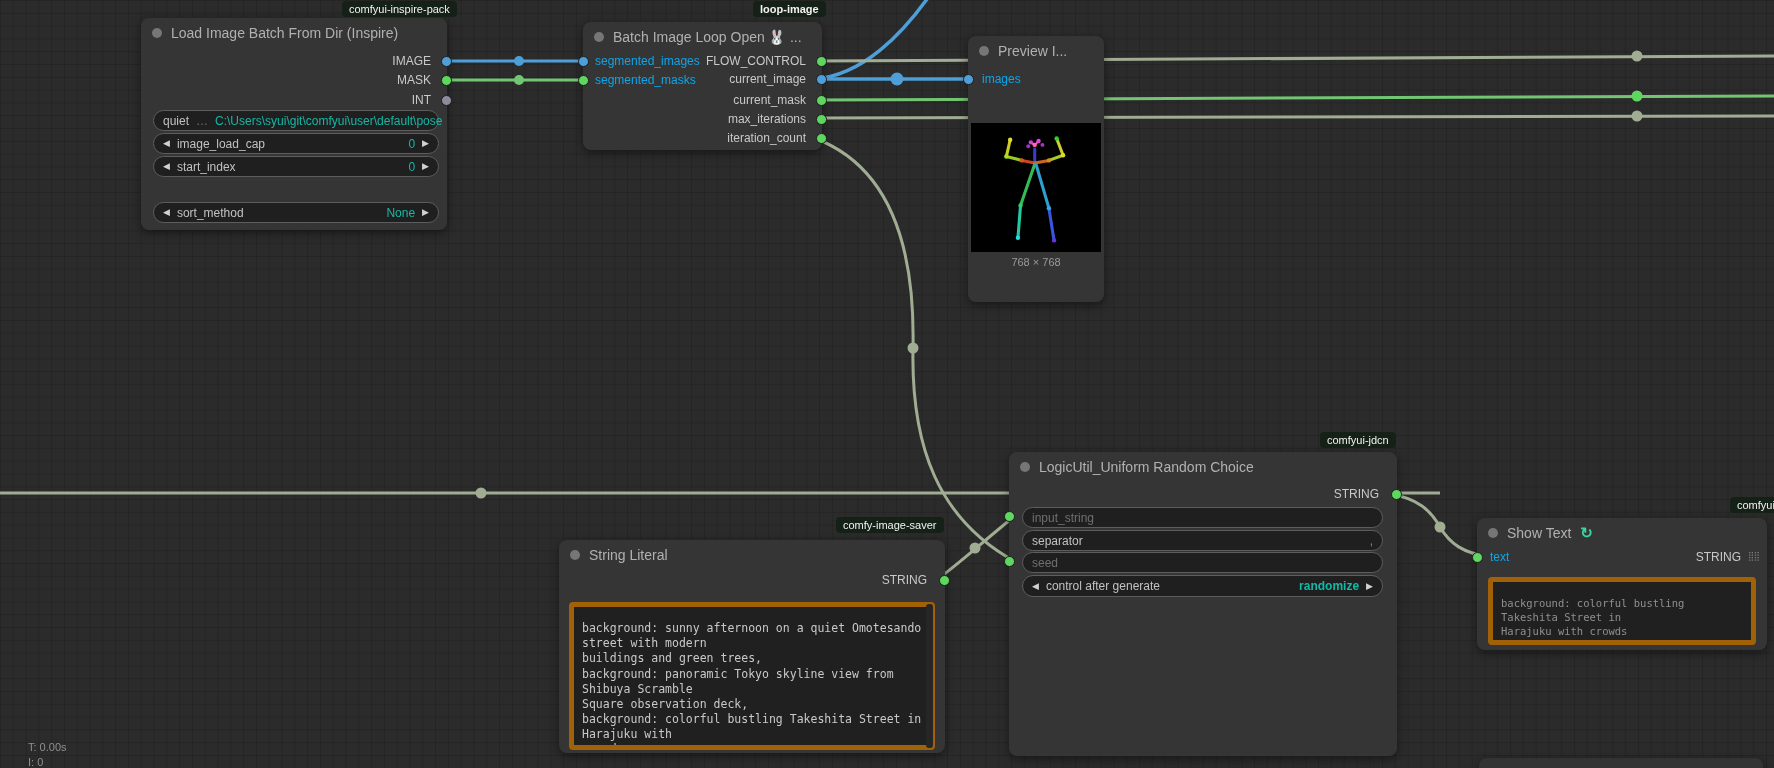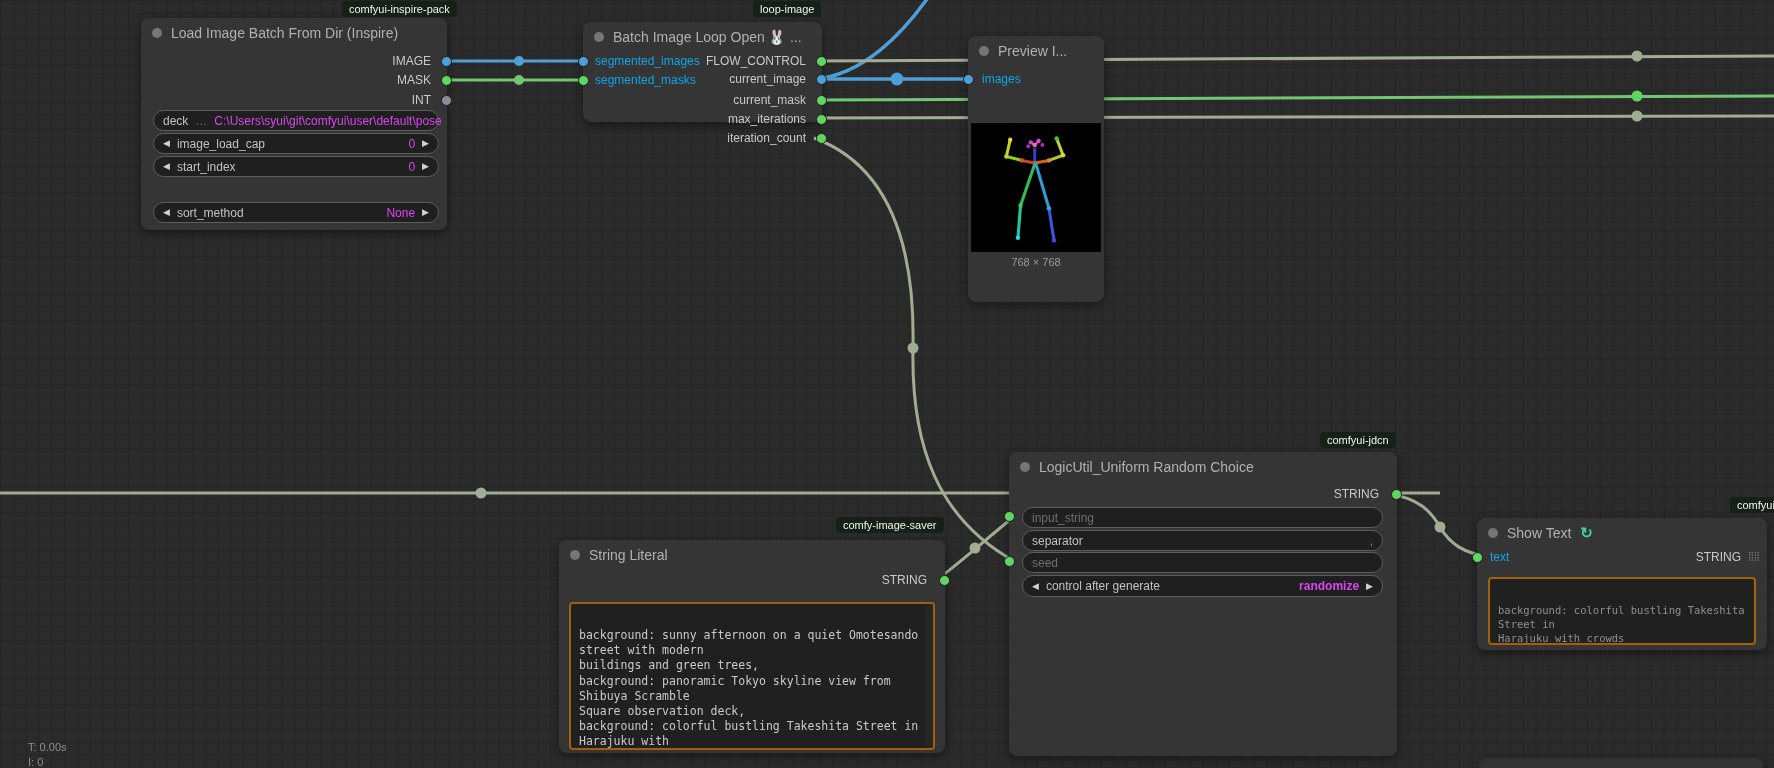--- a/index.html
+++ b/index.html
@@ -18,27 +18,27 @@
   .node-title{position:absolute;left:11px;top:0;height:30px;display:flex;
     align-items:center;gap:9px;color:#b1b1b1;font-size:14px;white-space:nowrap;overflow:hidden;}
   .collapse-dot{width:10px;height:10px;border-radius:50%;background:#767676;flex:0 0 auto;}
   .port-dot{position:absolute;width:9px;height:9px;border-radius:50%;border:1px solid #1c1c1c;z-index:3;}
   .c-blue{background:#4e9fd8;} .c-green{background:#5fd65f;} .c-gray{background:#8b8b99;}
   .port-label{position:absolute;color:#0ea5e9;font-size:12px;white-space:nowrap;line-height:14px;}
   .out-label{color:#c9c9c9;}
   .widget{position:absolute;height:21px;background:#1f1f1f;border:1px solid #5d5d5d;
     border-radius:11px;display:flex;align-items:center;padding:0 9px;font-size:12px;
     color:#c2c2c2;box-sizing:border-box;gap:7px;}
-  .widget .val{margin-left:auto;color:#d946ef;}
+  .widget .val{margin-left:auto;color:#14b8a6;}
   .widget .arrow{color:#d2d2d2;font-size:9px;line-height:1;}
   .muted{color:#6f6f6f;}
   .toggle-circle{width:13px;height:13px;border-radius:50%;background:#2a2a2a;border:1px solid #555;flex:0 0 auto;}
-  .textbox{position:absolute;background:#202020;border:2px solid #a16207;border-radius:4px;
+  .textbox{position:absolute;background:#202020;border:5px solid #a16207;border-radius:4px;
     font-family:"DejaVu Sans Mono","Liberation Mono",monospace;white-space:pre-wrap;
-    overflow:hidden;box-sizing:border-box;padding:24px 8px;}
+    overflow:hidden;box-sizing:border-box;padding:14px 8px;}
   .badge{position:absolute;background:#152116;color:#f2f2f2;font-size:11px;line-height:14px;
     padding:1px 7px;border-radius:4px;white-space:nowrap;z-index:4;}
   .caption{position:absolute;width:100%;text-align:center;color:#9a9a9a;font-size:11px;}
   .img-area{position:absolute;background:#000;}
   #status{position:absolute;left:28px;top:740px;color:#8f8f8f;font-size:11px;line-height:15px;z-index:2;}
   .grip{color:#7b7b7b;font-size:9px;letter-spacing:-1px;}
   .title-icon{color:#3fd0a4;font-weight:bold;font-size:15px;}
 </style>
 </head>
 <body>
@@ -75,39 +75,39 @@
     <circle cx="1637" cy="56" r="5.5" fill="#a0ad93"></circle>
     <circle cx="1637" cy="96" r="5.5" fill="#5fd65f"></circle>
     <circle cx="1637" cy="116" r="5.5" fill="#a0ad93"></circle>
     <circle cx="913" cy="348" r="5.5" fill="#a0ad93"></circle>
     <circle cx="975" cy="548" r="5.5" fill="#a0ad93"></circle>
     <circle cx="481" cy="493" r="5.5" fill="#a0ad93"></circle>
     <circle cx="1440" cy="527" r="5.5" fill="#a0ad93"></circle>
   </svg>
 
   <div class="badge" style="left:342px;top:1px;">comfyui-inspire-pack</div>
-  <div class="badge" style="left:753px;top:1px;">loop-image</div>
+  <div class="badge" style="left:753px;top:1px;font-weight:bold;">loop-image</div>
   <div class="badge" style="left:1320px;top:432px;">comfyui-jdcn</div>
   <div class="badge" style="left:836px;top:517px;">comfy-image-saver</div>
   <div class="badge" style="left:1730px;top:497px;">comfyui-custom-scripts</div>
 
   <div class="node" style="left:141px;top:18px;width:306px;height:212px;">
     <div class="node-title">
       <span class="collapse-dot"></span>
       <span>Load Image Batch From Dir (Inspire)</span>
     </div>
     <span class="port-label out-label" style="right:16px;top:36px;">IMAGE</span>
     <span class="port-dot c-blue dot" style="right:-5px;top:38px;"></span>
     <span class="port-label out-label" style="right:16px;top:55px;">MASK</span>
     <span class="port-dot c-green" style="right:-5px;top:57px;"></span>
     <span class="port-label out-label" style="right:16px;top:75px;">INT</span>
     <span class="port-dot c-gray" style="right:-5px;top:77px;"></span>
 
     <div class="widget" style="left:12px;right:8px;top:92px;">
-      <span>deck</span>
+      <span>quiet</span>
       <span class="muted">…</span>
       <span class="val" style="margin-left:0;">C:\Users\syui\git\comfyui\user\default\pose</span>
     </div>
     <div class="widget" style="left:12px;right:8px;top:115px;">
       <span class="arrow">◀</span>
       <span>image_load_cap</span>
       <span class="val">0</span>
       <span class="arrow">▶</span>
     </div>
     <div class="widget" style="left:12px;right:8px;top:138px;">
@@ -117,21 +117,21 @@
       <span class="arrow">▶</span>
     </div>
     <div class="widget" style="left:12px;right:8px;top:184px;">
       <span class="arrow">◀</span>
       <span>sort_method</span>
       <span class="val">None</span>
       <span class="arrow">▶</span>
     </div>
   </div>
 
-  <div class="node" style="left:583px;top:22px;width:239px;height:100px;">
+  <div class="node" style="left:583px;top:22px;width:239px;height:128px;">
     <div class="node-title">
       <span class="collapse-dot"></span>
       <span>Batch Image Loop Open 🐰 ...</span>
     </div>
     <span class="port-dot c-blue" style="left:-5px;top:34px;"></span>
     <span class="port-label" style="left:12px;top:32px;">segmented_images</span>
     <span class="port-dot c-green" style="left:-5px;top:53px;"></span>
     <span class="port-label" style="left:12px;top:51px;">segmented_masks</span>
 
     <span class="port-label out-label" style="right:16px;top:32px;">FLOW_CONTROL</span>

